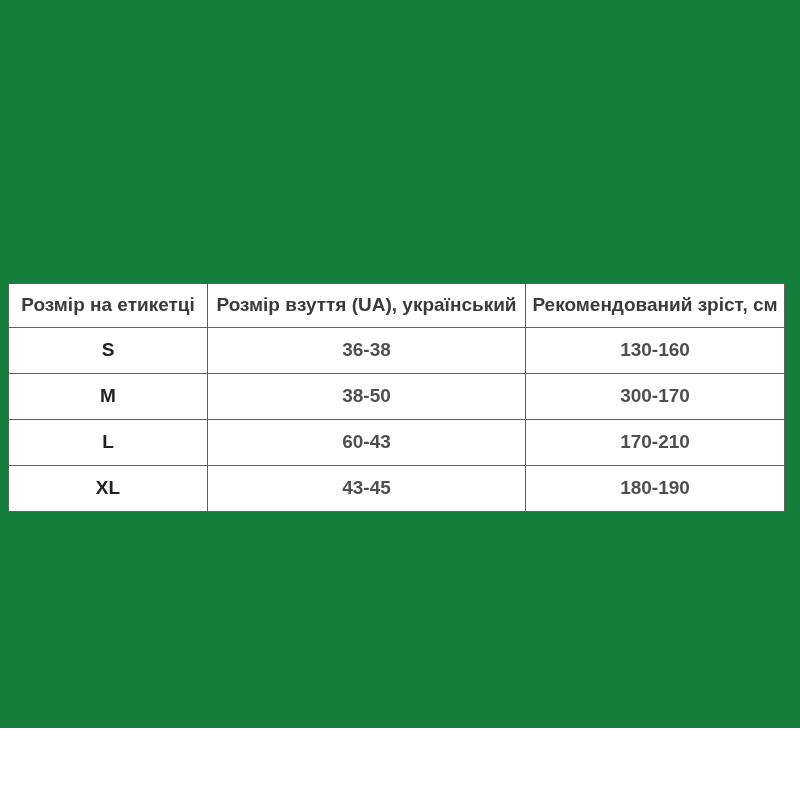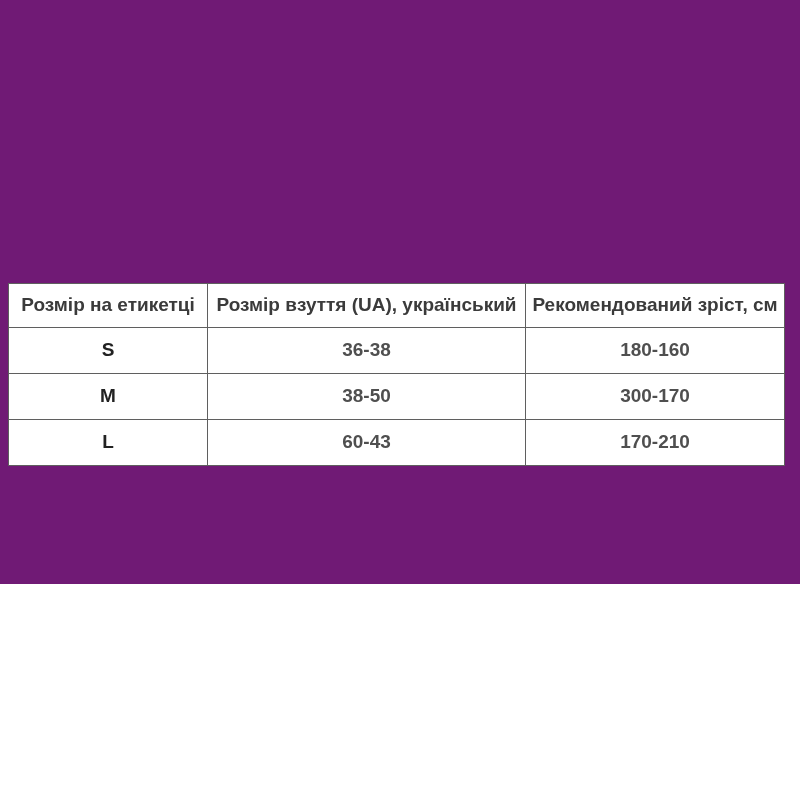--- a/index.html
+++ b/index.html
@@ -6,22 +6,22 @@
     margin: 0;
     padding: 0;
     background: #ffffff;
     width: 800px;
     height: 800px;
     font-family: "Liberation Sans", sans-serif;
   }
   .page {
     position: relative;
     width: 800px;
-    height: 584px;
-    background: #701a75;
+    height: 728px;
+    background: #15803d;
     overflow: hidden;
   }
   table.size-table {
     position: absolute;
     left: 8px;
     top: 283px;
     width: 776px;
     border-collapse: collapse;
     table-layout: fixed;
     background: #ffffff;
@@ -67,27 +67,32 @@
       <tr>
         <th>Розмір на етикетці</th>
         <th>Розмір взуття (UA), український</th>
         <th>Рекомендований зріст, см</th>
       </tr>
     </thead>
     <tbody>
       <tr>
         <td class="size-cell">S</td>
         <td>36-38</td>
-        <td>180-160</td>
+        <td>130-160</td>
       </tr>
       <tr>
         <td class="size-cell">M</td>
         <td>38-50</td>
         <td>300-170</td>
       </tr>
       <tr>
         <td class="size-cell">L</td>
         <td>60-43</td>
         <td>170-210</td>
       </tr>
+      <tr>
+        <td class="size-cell">XL</td>
+        <td>43-45</td>
+        <td>180-190</td>
+      </tr>
     </tbody>
   </table>
 </div>
 
 </body></html>

